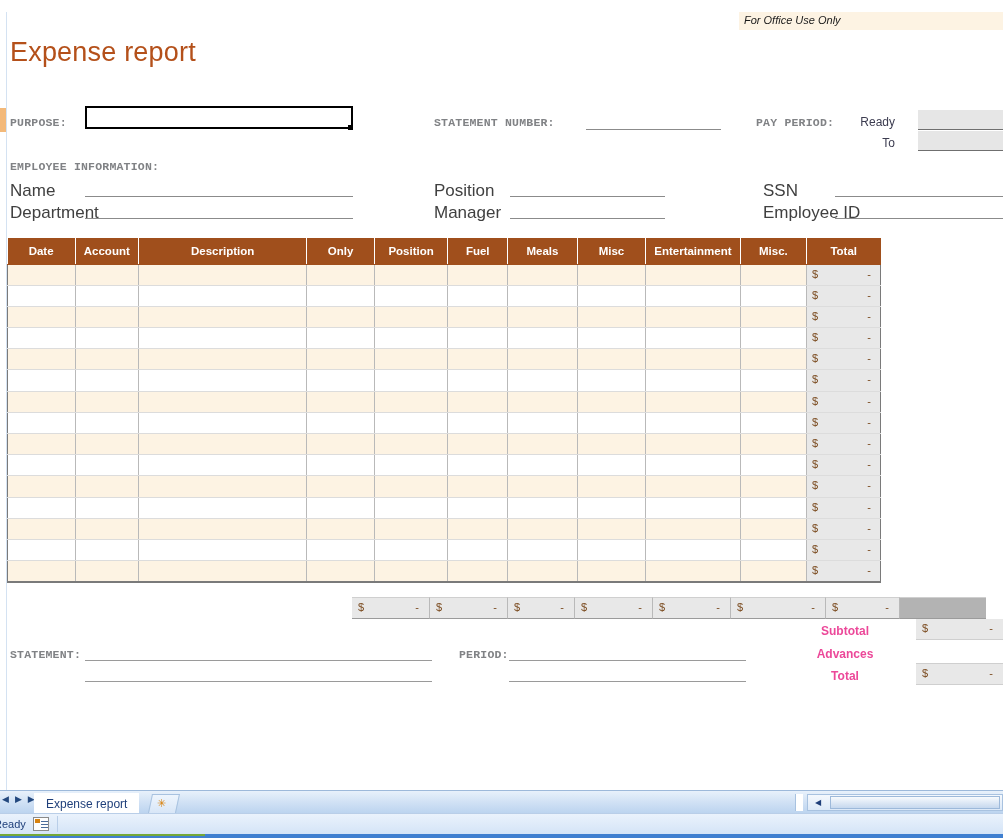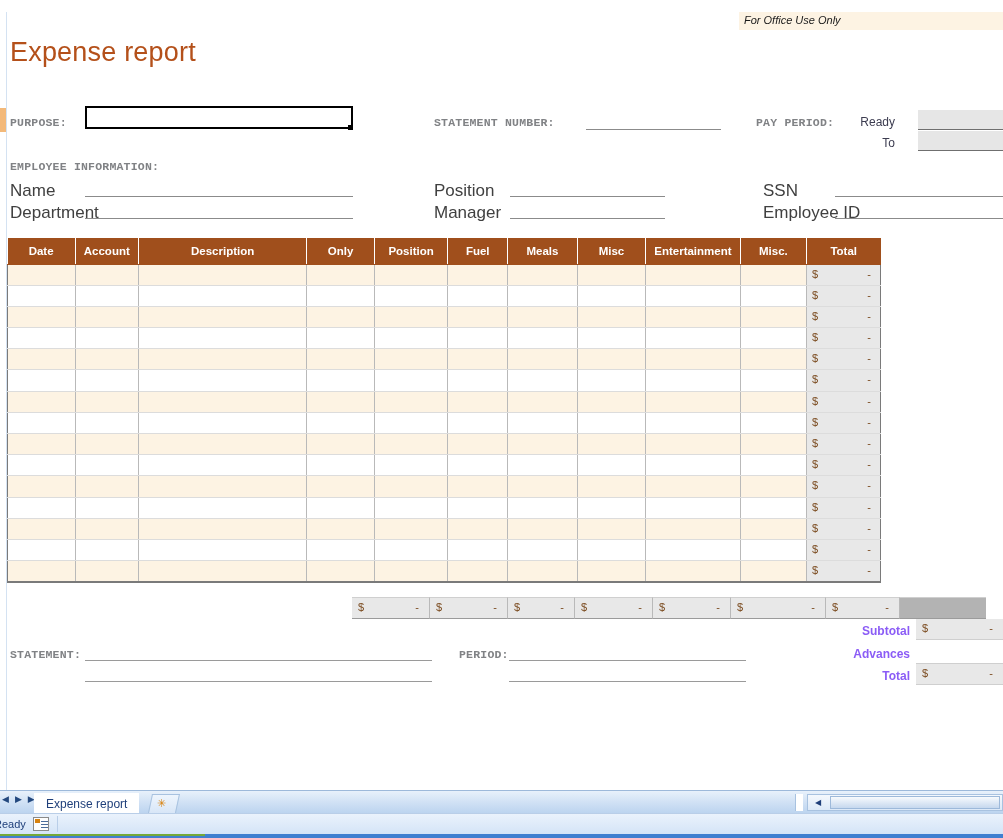--- a/index.html
+++ b/index.html
@@ -194,22 +194,22 @@
   }
   .totals-strip .tcell .cur { position: absolute; left: 6px; top: 3px; }
   .totals-strip .tcell .dash { position: absolute; right: 10px; top: 3px; }
   .totals-strip .tcell.blank { background: #b3b3b3; border-right: none; }
 
   
   .sum-label {
     position: absolute;
     font-size: 12px;
     font-weight: bold;
-    color: #8b5cf6;
-    text-align: right;
+    color: #ec4899;
+    text-align: center;
     white-space: nowrap;
   }
   .sum-cell {
     position: absolute;
     background: #e8e8e8;
     border-bottom: 1px solid #cfcfcf;
     font-size: 11px;
     color: #7a4a1e;
   }
   .sum-cell.white { background: #ffffff; }

